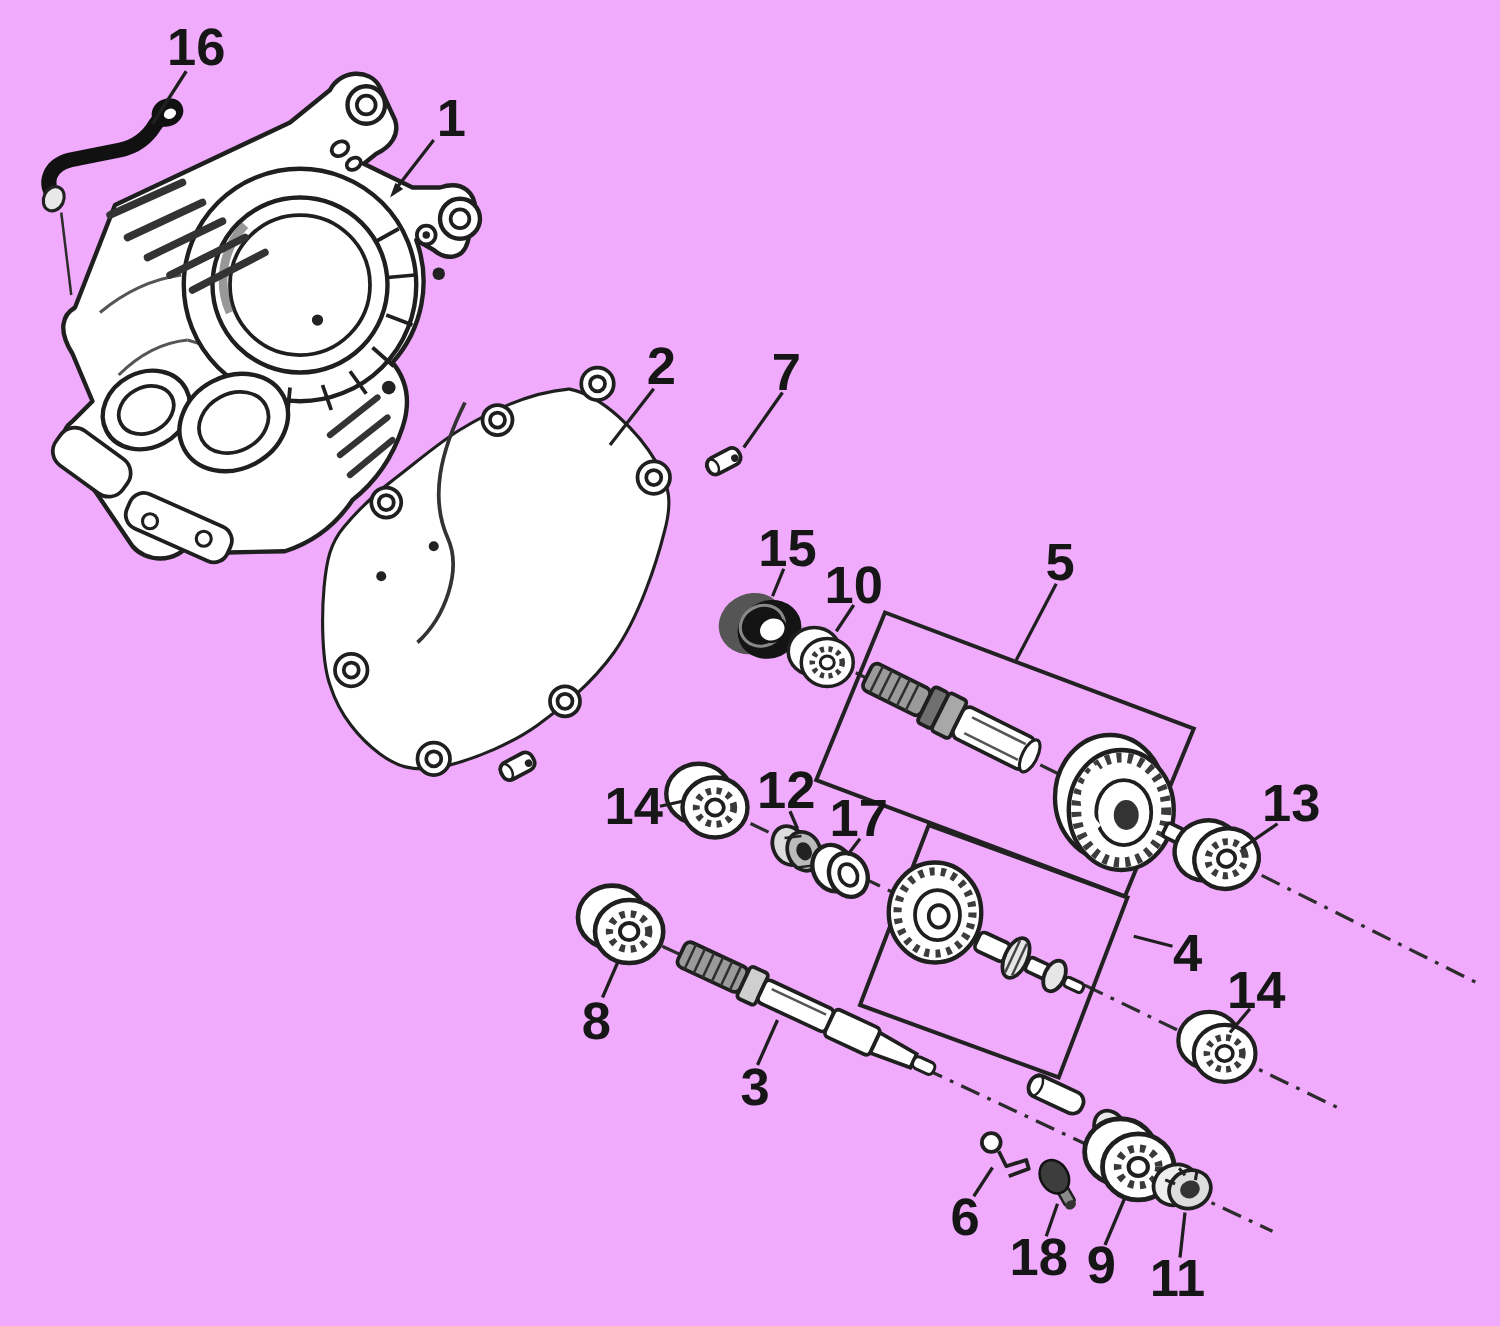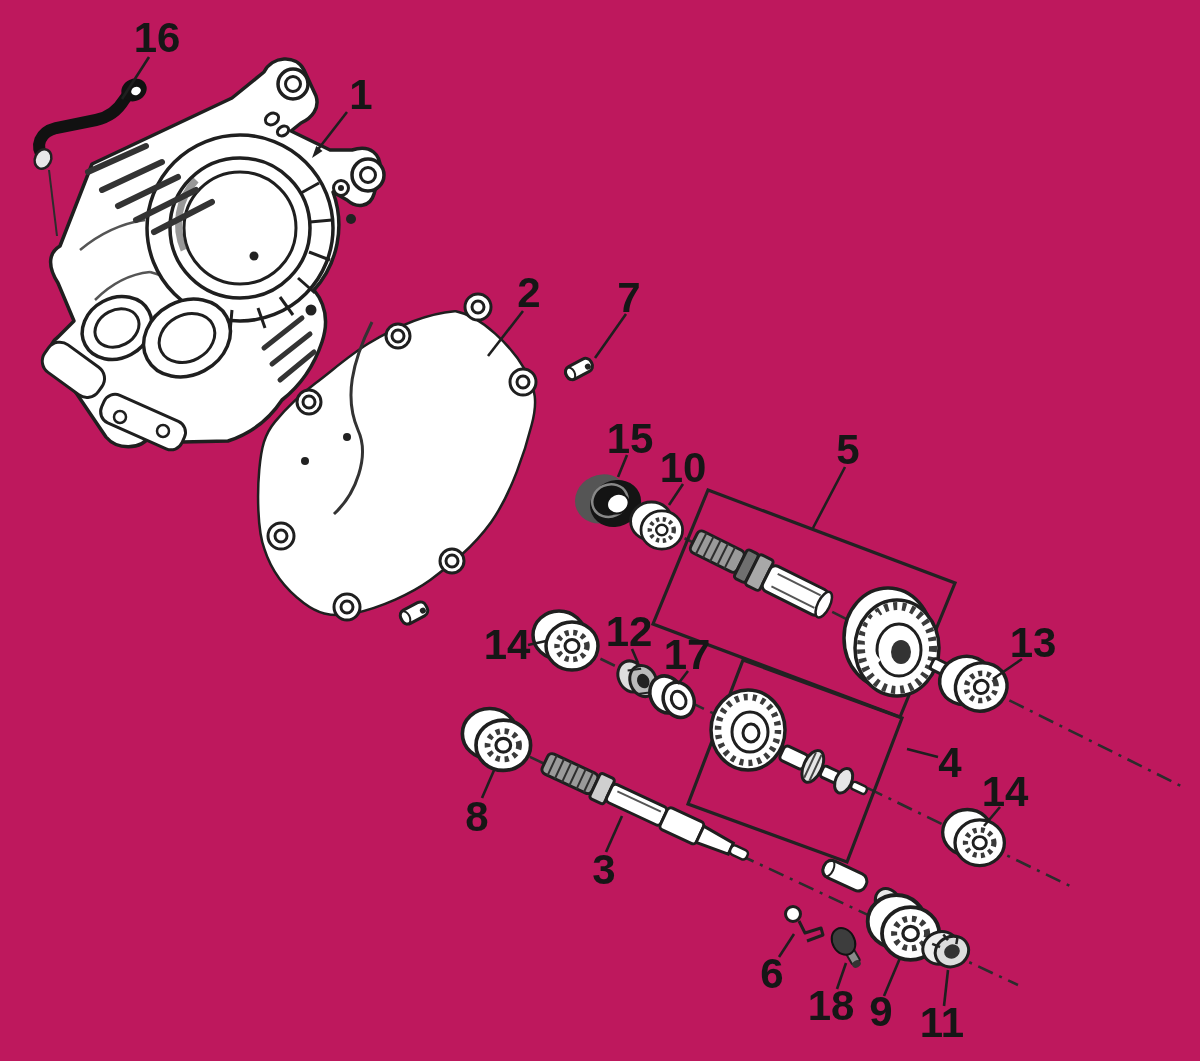--- a/index.html
+++ b/index.html
@@ -1,16 +1,16 @@
 <!DOCTYPE html>
 <html><head>
 <meta charset="utf-8">
 <style>
   html,body{margin:0;padding:0;background:#fff;}
-  .page{width:1200px;height:1061px;position:relative;background:#be185d;overflow:hidden;}
+  .page{width:1200px;height:1061px;position:relative;background:#f0abfc;overflow:hidden;}
   svg{display:block;}
   text.callout{
     font-family:"Liberation Sans", sans-serif;
     font-weight:bold;
     font-size:42px;
     fill:#161616;
     text-anchor:middle;
   }
 </style>
 </head>

